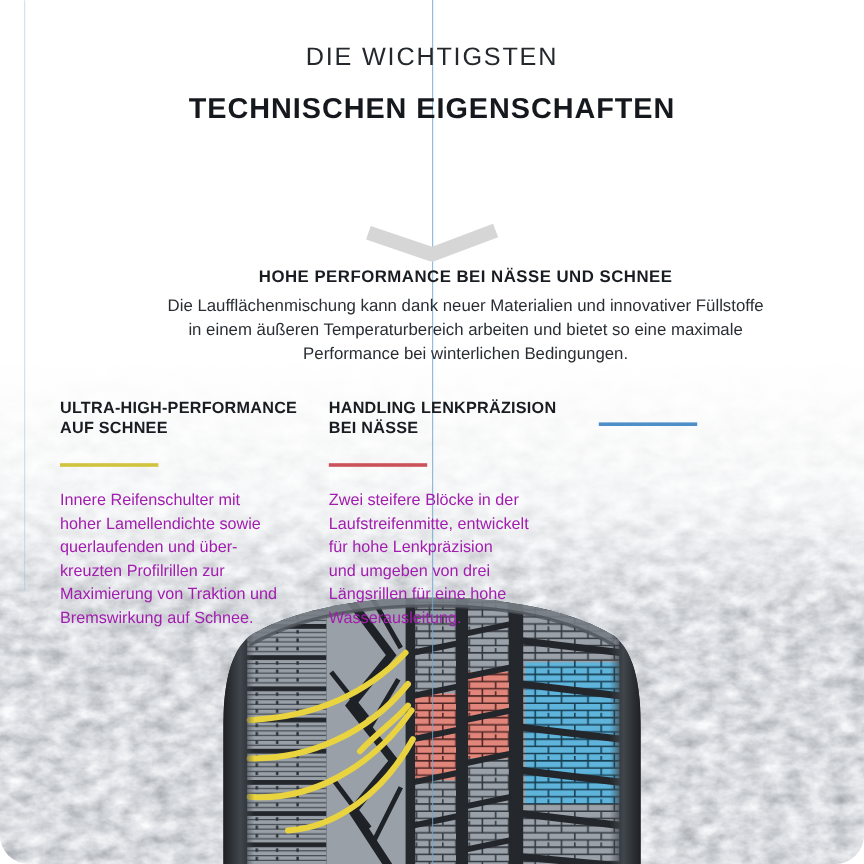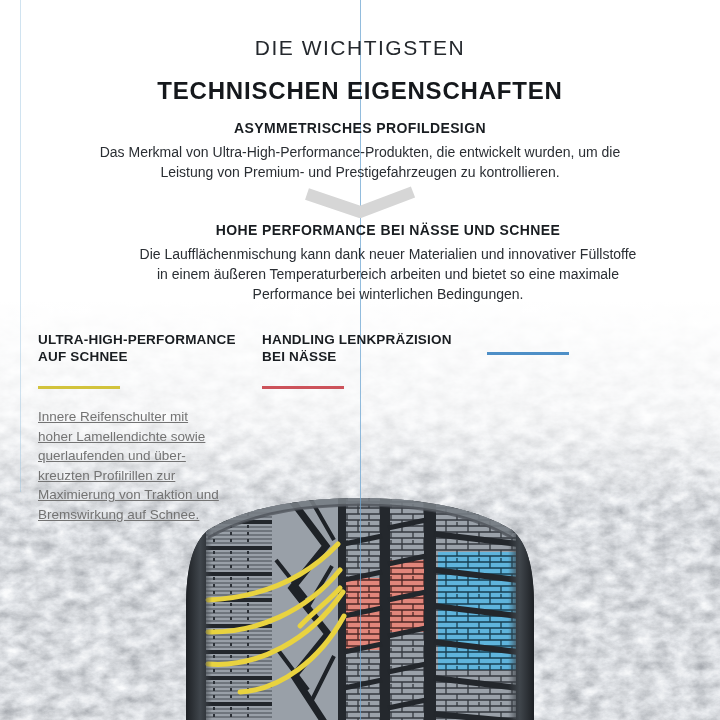--- a/index.html
+++ b/index.html
@@ -1,39 +1,40 @@
 <!DOCTYPE html>
 <html><head>
 <meta charset="utf-8">
 <style>
   html,body{margin:0;padding:0;}
   .page{
     position:relative;width:720px;height:720px;overflow:hidden;
     background:#ffffff;
     font-family:"Liberation Sans", sans-serif;
     color:#1d2126;
+    border-radius:24px;
   }
   .bg-svg{position:absolute;left:0;top:0;z-index:0;}
   .vline-center{position:absolute;top:0;left:360px;width:1px;height:720px;background:rgba(110,165,210,0.75);z-index:4;}
   .vline-left{position:absolute;top:0;left:20px;width:1px;height:492px;background:rgba(150,192,222,0.45);z-index:4;}
   .content{position:absolute;inset:0;z-index:6;}
   .pre{white-space:pre-line;}
   .title{position:absolute;left:0;top:36px;width:720px;text-align:center;}
   .title-l1{font-size:21px;font-weight:400;letter-spacing:1.5px;color:#24282d;}
   .title-l2{font-size:24px;font-weight:700;letter-spacing:0.8px;color:#15181c;margin-top:17px;}
   .centered-sec{position:absolute;width:720px;text-align:center;}
   .sec-h{font-size:14px;font-weight:700;letter-spacing:0.4px;color:#191d21;}
   .sec-b{font-size:14px;line-height:20px;color:#2a2e33;margin-top:6px;}
   .chevron-wrap{position:absolute;left:299px;top:186px;width:122px;height:32px;}
   .cols{position:absolute;left:0;top:331px;width:720px;}
-  .col{position:absolute;top:0;width:208px;}
+  .col{position:absolute;top:0;width:208px;margin-left:12px;}
   .col1{left:38px;} .col2{left:262px;} .col3{left:487px;}
   .col-h{font-size:13.5px;font-weight:700;line-height:17px;letter-spacing:0.2px;color:#191d21;}
   .col-rule{width:82px;height:3px;margin-top:21px;}
-  .col-b{font-size:13.5px;line-height:19.5px;color:#737373;margin-top:18px;text-decoration:underline;}
+  .col-b{font-size:13.5px;line-height:19.5px;color:#a21caf;margin-top:18px;}
 </style>
 </head>
 <body>
 
 <div class="page">
 
   <svg class="bg-svg" width="720" height="720" viewBox="0 0 720 720" aria-hidden="true">
     <defs>
       <filter id="snowF" x="0" y="0" width="100%" height="100%">
         <feTurbulence type="fractalNoise" baseFrequency="0.055 0.085" numOctaves="5" seed="11"></feTurbulence>
@@ -129,25 +130,20 @@
   <div class="vline-left"></div>
   <div class="vline-center"></div>
 
   <div class="content">
 
     <div class="title">
       <div class="title-l1">DIE WICHTIGSTEN</div>
       <div class="title-l2">TECHNISCHEN EIGENSCHAFTEN</div>
     </div>
 
-    <div class="centered-sec" style="top:120px;">
-      <div class="sec-h">ASYMMETRISCHES PROFILDESIGN</div>
-      <div class="sec-b pre">Das Merkmal von Ultra-High-Performance-Produkten, die entwickelt wurden, um die
-Leistung von Premium- und Prestigefahrzeugen zu kontrollieren.</div>
-    </div>
 
     <div class="chevron-wrap">
       <svg width="122" height="32" viewBox="0 0 122 32">
         <polyline points="8,8 61,26 114,6" fill="none" stroke="#d6d6d6" stroke-width="12"></polyline>
       </svg>
     </div>
 
     <div class="centered-sec" style="top:222px;padding-left:28px;">
       <div class="sec-h">HOHE PERFORMANCE BEI NÄSSE UND SCHNEE</div>
       <div class="sec-b pre">Die Laufflächenmischung kann dank neuer Materialien und innovativer Füllstoffe
@@ -164,19 +160,25 @@
 hoher Lamellendichte sowie
 querlaufenden und über-
 kreuzten Profilrillen zur
 Maximierung von Traktion und
 Bremswirkung auf Schnee.</div>
       </div>
       <div class="col col2">
         <div class="col-h pre">HANDLING LENKPRÄZISION
 BEI NÄSSE</div>
         <div class="col-rule" style="background-color: rgb(204, 82, 90);"></div>
+        <div class="col-b pre">Zwei steifere Blöcke in der
+Laufstreifenmitte, entwickelt
+für hohe Lenkpräzision
+und umgeben von drei
+Längsrillen für eine hohe
+Wasserausleitung.</div>
       </div>
       <div class="col col3">
         <div class="col-rule" style="background-color: rgb(78, 143, 199);"></div>
       </div>
     </div>
   </div>
 </div>
 
 </body></html>

